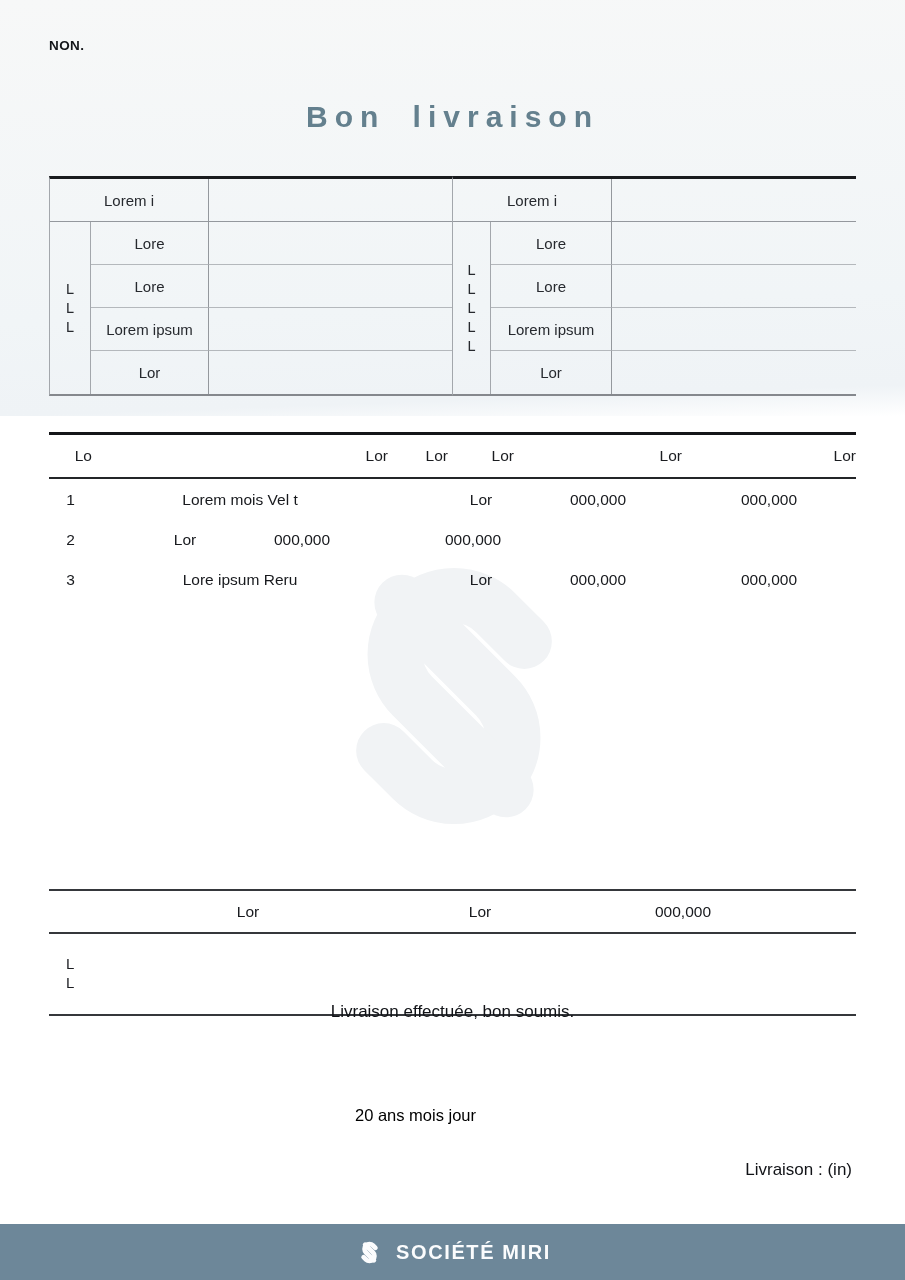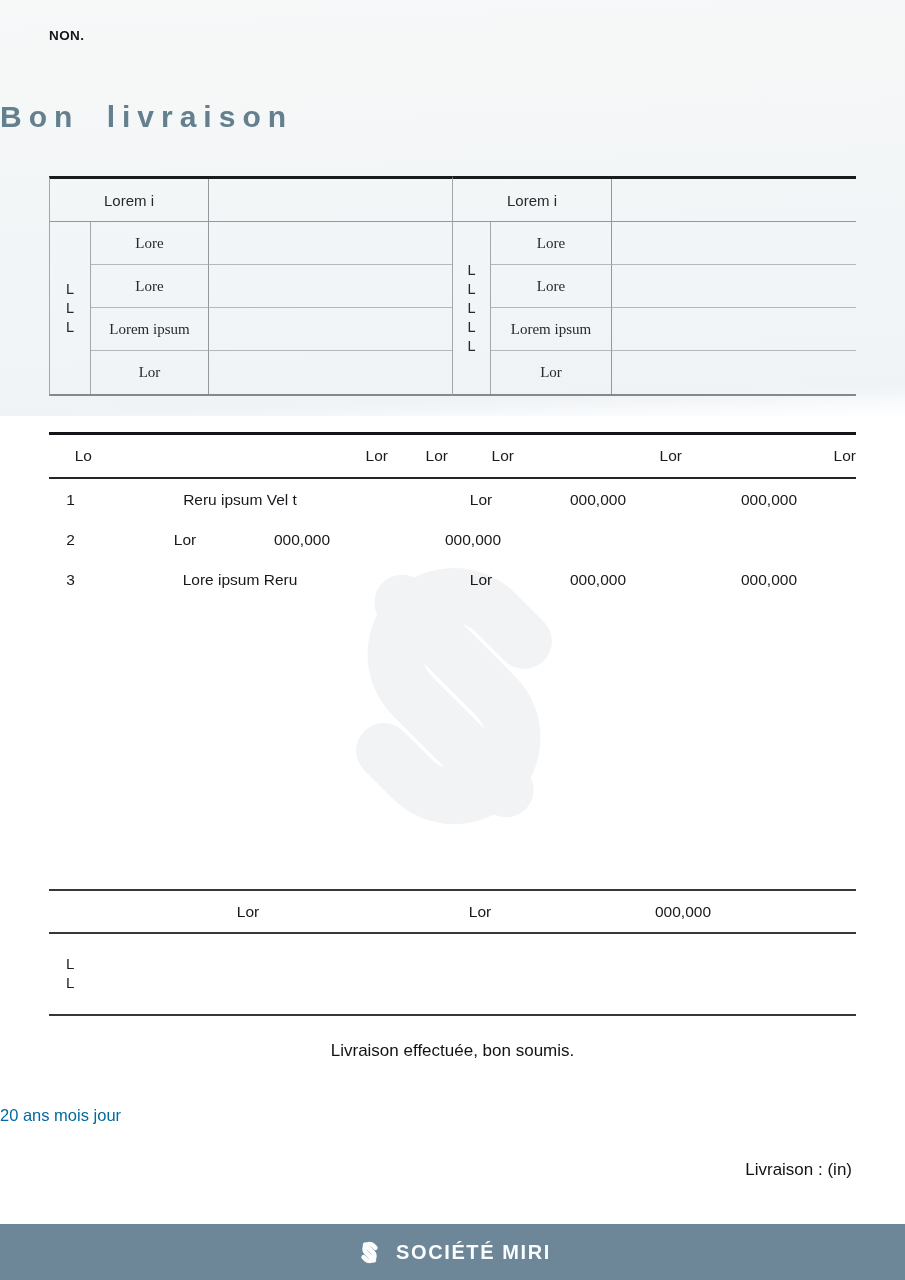--- a/index.html
+++ b/index.html
@@ -8,36 +8,36 @@
     background:#ffffff;font-family:"Liberation Sans",sans-serif;color:#1d2025;
   }
   .top-band{
     position:absolute;left:0;top:0;width:905px;height:416px;
     background:linear-gradient(178deg,#f7f8f8 0%,#f1f5f7 72%,#eff3f6 93%,#ffffff 100%);
     z-index:0;
   }
   .watermark{position:absolute;left:258px;top:512px;width:392px;height:368px;z-index:0;}
   .layer{position:absolute;inset:0;z-index:1;}
 
-  .doc-number{position:absolute;left:49px;top:28px;font-size:13.5px;font-weight:700;letter-spacing:.4px;color:#14161a;}
-  .title{position:absolute;left:0;top:100px;width:905px;text-align:left;
+  .doc-number{position:absolute;left:49px;top:38px;font-size:13.5px;font-weight:700;letter-spacing:.4px;color:#14161a;}
+  .title{position:absolute;left:0;top:100px;width:905px;text-align:center;
     font-size:30px;font-weight:700;letter-spacing:7px;word-spacing:12px;color:#64808e;}
 
   
   .info-tables{position:absolute;left:49px;top:176px;width:807px;display:flex;}
   .itable{display:grid;grid-auto-rows:43px;box-sizing:border-box;
     border-top:3px solid #191b1e;border-bottom:2px solid #85888d;border-left:1px solid #a3a7ac;}
   .itable.t-left{width:403px;grid-template-columns:41px 117px 1fr;}
   .itable.t-right{width:404px;grid-template-columns:38px 120px 1fr;}
   .cell{display:flex;align-items:center;justify-content:center;font-size:15px;color:#26292e;box-sizing:border-box;}
   .hdr-label{grid-row:1;grid-column:1/3;border-bottom:1px solid #94989d;}
   .hdr-value{grid-row:1;grid-column:3;border-bottom:1px solid #94989d;border-left:1px solid #94989d;}
   .side-cell{grid-row:2/6;grid-column:1;border-right:1px solid #a3a7ac;
     display:flex;flex-direction:column;align-items:center;justify-content:center;line-height:19px;font-size:14.5px;}
-  .label-cell{grid-column:2;border-bottom:1px solid #b4b8bc;font-family:Liberation Serif, serif;}
+  .label-cell{grid-column:2;border-bottom:1px solid #b4b8bc;}
   .value-cell{grid-column:3;border-left:1px solid #94989d;border-bottom:1px solid #b4b8bc;}
   .r2{grid-row:2}.r3{grid-row:3}.r4{grid-row:4}.r5{grid-row:5}
   .last{border-bottom:none;}
 
   
   .items{position:absolute;left:49px;top:432px;width:807px;}
   .items-row{display:flex;align-items:center;height:40px;}
   .items-head{border-top:3px solid #141518;border-bottom:2px solid #232528;height:42px;}
   .c1{width:43px;text-align:center;}
   .c2{width:296px;text-align:center;}
@@ -51,22 +51,22 @@
 
   
   .totals{position:absolute;left:49px;top:889px;width:807px;height:41px;
     border-top:2px solid #35373b;border-bottom:2px solid #35373b;}
   .totals .tcell{position:absolute;top:50%;transform:translate(-50%,-50%);font-size:15.5px;color:#17191d;}
   .t-label{left:199px;} .t-unit{left:431px;} .t-amount{left:634px;}
   .notes{position:absolute;left:49px;top:932px;width:807px;height:84px;box-sizing:border-box;
     border-bottom:2px solid #35373b;display:flex;flex-direction:column;justify-content:center;
     padding-left:17px;font-size:15px;line-height:19px;color:#1b1d21;}
 
-  .msg-line1{position:absolute;left:0;top:1041px;width:905px;text-align:center;font-size:17px;color:#111317;}
-  .msg-line2{position:absolute;left:0;top:1106px;width:831px;font-size:16.5px;color:#0369a1;}
+  .msg-line1{position:absolute;left:0;top:1002px;width:905px;text-align:center;font-size:17px;color:#111317;}
+  .msg-line2{position:absolute;left:0;top:1106px;width:831px;text-align:center;font-size:16.5px;color:#000000;}
   .msg-line3{position:absolute;right:53px;top:1160px;font-size:17px;color:#111317;}
 
   
   .footer{position:absolute;left:0;bottom:0;width:905px;height:56px;background:#6d8799;
     display:flex;align-items:center;justify-content:center;gap:11px;z-index:2;}
   .footer-company{color:#fbfcfd;font-weight:700;font-size:20px;letter-spacing:1.6px;}
   .logo-svg{display:block;}
 </style>
 </head>
 <body>
@@ -136,21 +136,21 @@
         <div class="hcell c1">Lo</div>
         <div class="hcell c2">Lor</div>
         <div class="hcell c3">Lor</div>
         <div class="hcell c4">Lor</div>
         <div class="hcell c5">Lor</div>
         <div class="hcell c6">Lor</div>
       </div>
       <div class="items-body">
         <div class="items-row">
           <div class="dcell c1">1</div>
-          <div class="dcell c2">Reru ipsum Vel t</div>
+          <div class="dcell c2">Lorem mois Vel t</div>
           <div class="dcell c3"></div>
           <div class="dcell c4">Lor</div>
           <div class="dcell c5">000,000</div>
           <div class="dcell c6">000,000</div>
         </div>
         <div class="items-row">
           <div class="dcell c1">2</div>
           <div class="dcell c3"></div>
           <div class="dcell c4">Lor</div>
           <div class="dcell c5">000,000</div>

